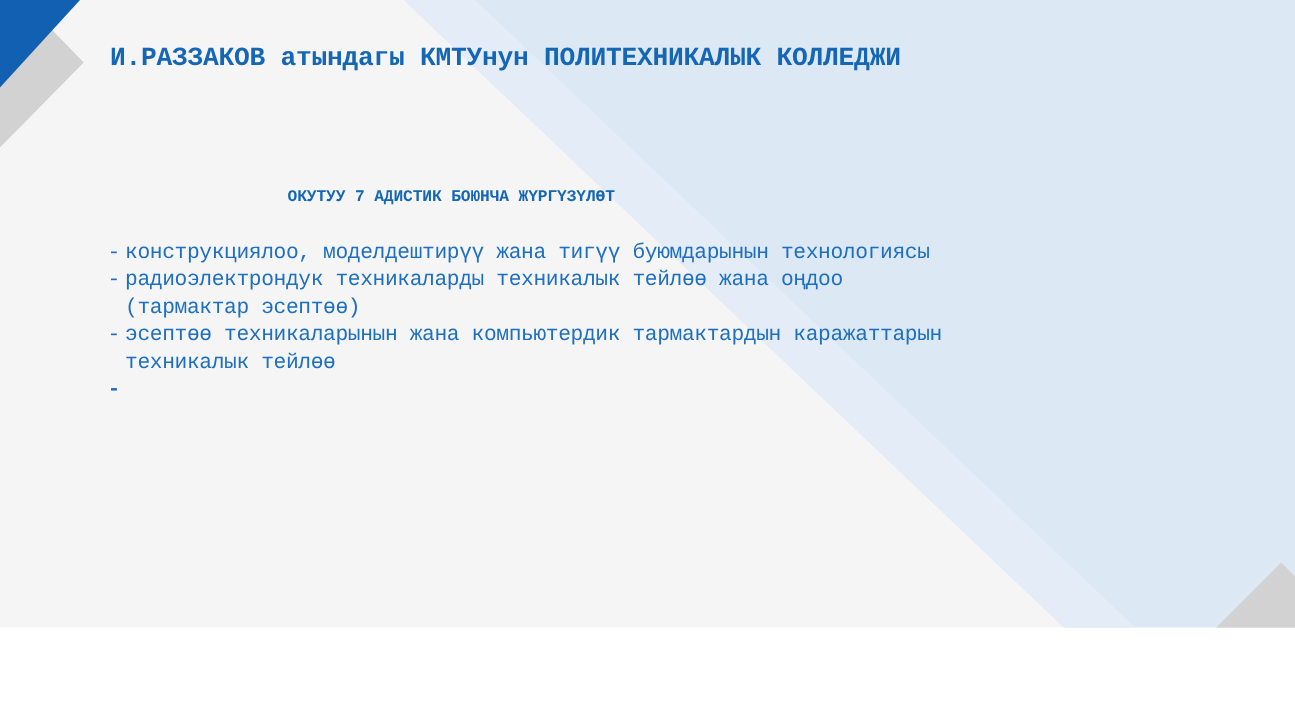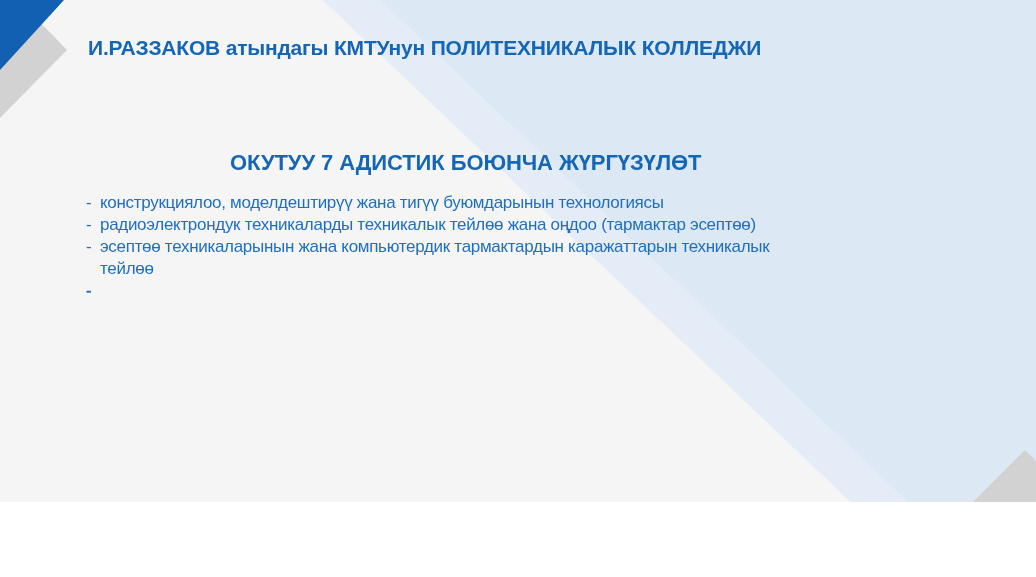--- a/index.html
+++ b/index.html
@@ -1,33 +1,33 @@
 <!DOCTYPE html>
 <html><head>
 <meta charset="utf-8">
 <style>
   html,body{margin:0;padding:0;}
   .slide{
     position:relative;
     width:1036px;height:502px;
     overflow:hidden;
     background:#f5f5f6;
-    font-family:Liberation Sans, sans-serif;
+    font-family:Liberation Mono, monospace;
   }
   .bg-svg{position:absolute;left:0;top:0;z-index:0;}
   .content{position:absolute;left:0;top:0;width:100%;height:100%;z-index:1;}
 
   .title{
     position:absolute;left:88px;top:36px;
     font-size:21px;font-weight:bold;color:#1566b4;
     letter-spacing:-0.2px;white-space:nowrap;
   }
   .subtitle{
     position:absolute;left:230px;top:150px;
-    font-size:22px;font-weight:bold;color:#1566b4;
+    font-size:13px;font-weight:bold;color:#1566b4;
     letter-spacing:-0.1px;white-space:nowrap;
   }
   .bullet-list{
     position:absolute;left:86px;top:192px;width:695px;
     margin:0;padding:0;list-style:none;
     font-size:17px;line-height:22px;color:#1e6fbf;
     letter-spacing:-0.3px;
   }
   .bullet-list li{position:relative;padding-left:14px;}
   .bullet-list .dash{position:absolute;left:0;top:0;}

